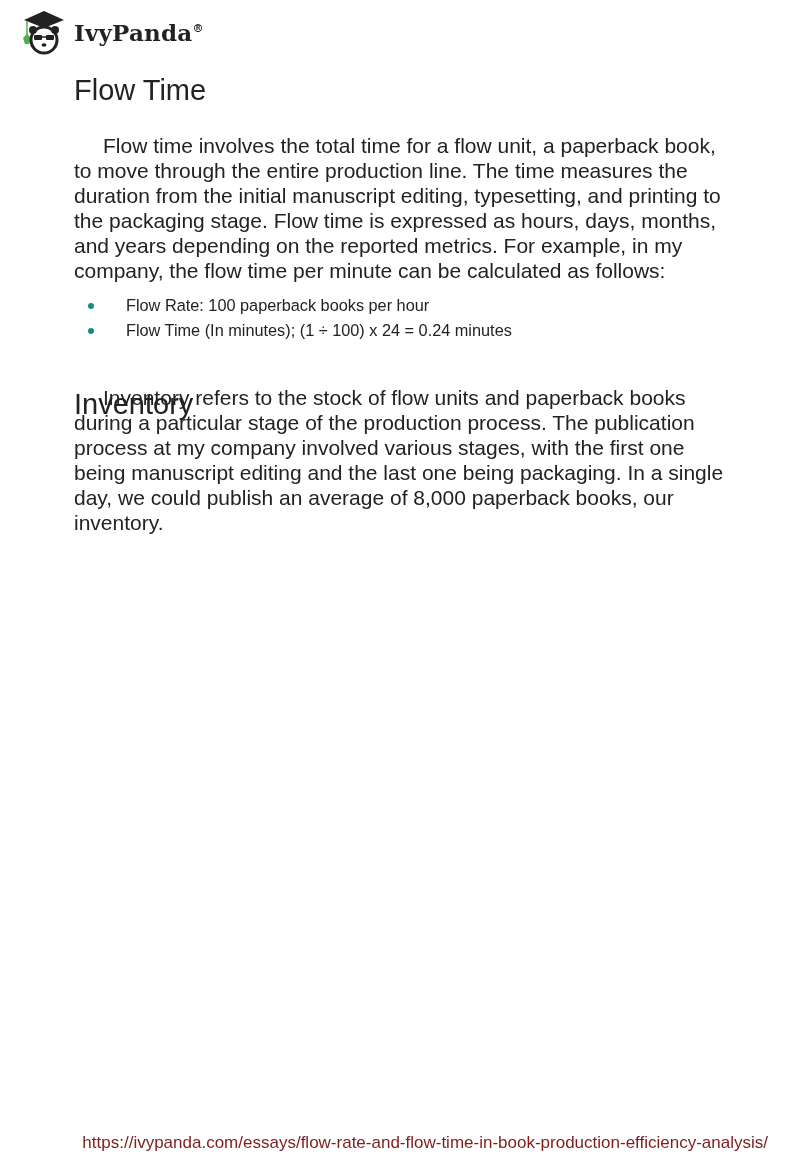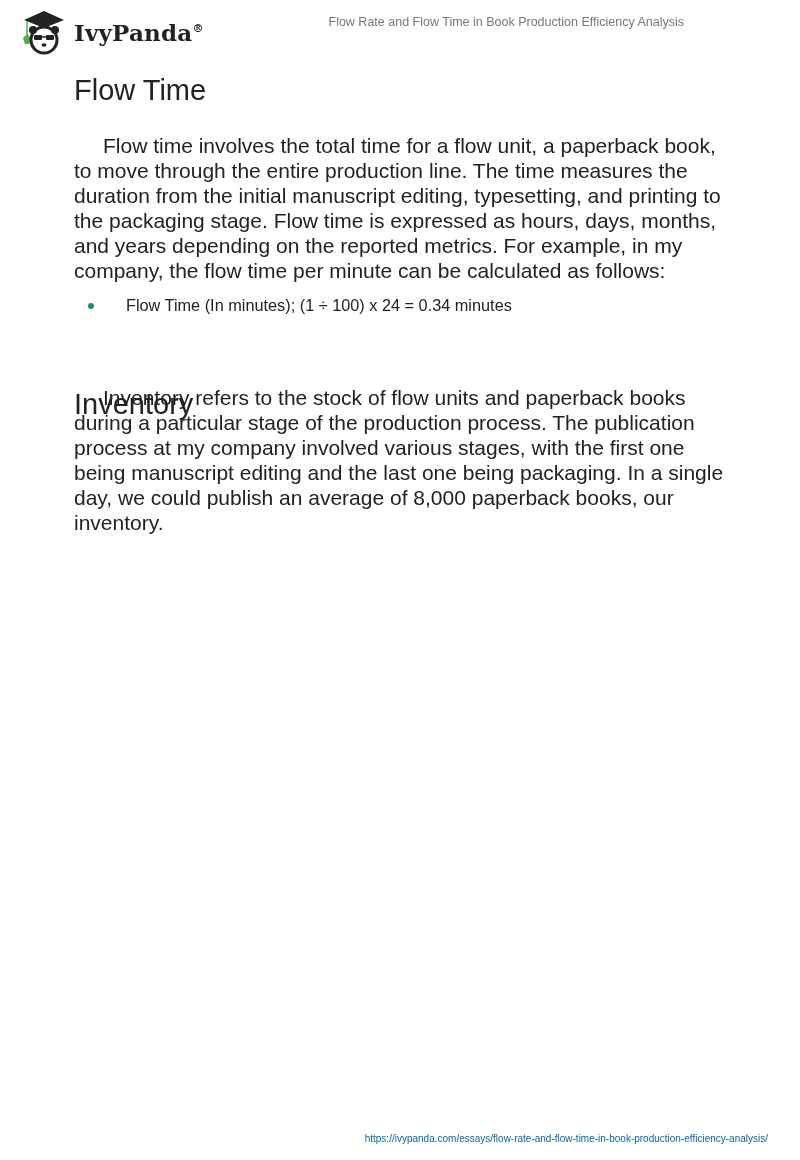--- a/index.html
+++ b/index.html
@@ -9,21 +9,21 @@
   .logo-mark { width:52px; height:48px; position:relative; }
   .logo-text { font-family:"DejaVu Serif", serif; font-weight:bold; font-size:23px; color:#222; margin-left:4px; letter-spacing:0.2px; }
   .logo-text sup { font-size:11px; }
   .doc-title { position:absolute; right:32px; top:15px; font-size:12.5px; color:#777; }
   .content { position:absolute; left:74px; width:650px; }
   h2 { font-size:29px; font-weight:normal; margin:0; color:#222; position:absolute; left:74px; }
   p { margin:0; font-size:21px; line-height:25px; color:#222; text-indent:29px; }
   ul { list-style:none; margin:0; padding:0; }
   li { position:relative; font-size:16.3px; line-height:25px; padding-left:52px; }
   li .dot { position:absolute; left:14px; top:10px; width:6px; height:6px; border-radius:50%; background:#1a8a7a; }
-  .footer-url { position:absolute; right:32px; top:1133px; font-size:10px; color:#0369a1; }
+  .footer-url { position:absolute; right:32px; top:1133px; font-size:17px; color:#7f1d1d; }
 </style>
 </head>
 <body>
 
 <div class="header">
   <div class="logo">
     <div class="logo-mark">
       <svg width="52" height="48" viewBox="0 0 52 48">
         <polygon points="6,12 26,3 46,12 26,20" fill="#222"></polygon>
         <line x1="9" y1="13" x2="9" y2="30" stroke="#4caf50" stroke-width="1.5"></line>
@@ -32,28 +32,28 @@
         <circle cx="15" cy="22" r="4" fill="#222"></circle>
         <circle cx="37" cy="22" r="4" fill="#222"></circle>
         <rect x="16" y="27" width="8" height="5" rx="1" fill="#222"></rect>
         <rect x="28" y="27" width="8" height="5" rx="1" fill="#222"></rect>
         <line x1="24" y1="29" x2="28" y2="29" stroke="#222" stroke-width="1.5"></line>
         <ellipse cx="26" cy="37" rx="2.5" ry="1.8" fill="#222"></ellipse>
       </svg>
     </div>
     <span class="logo-text"><span>IvyPanda</span><sup>®</sup></span>
   </div>
-  <div class="doc-title">Flow Rate and Flow Time in Book Production Efficiency Analysis</div>
 </div>
 
 <h2 style="top:74px;">Flow Time</h2>
 <div class="content" style="top:133px;">
   <p>Flow time involves the total time for a flow unit, a paperback book, to move through the entire production line. The time measures the duration from the initial manuscript editing, typesetting, and printing to the packaging stage. Flow time is expressed as hours, days, months, and years depending on the reported metrics. For example, in my company, the flow time per minute can be calculated as follows:</p>
   <ul style="margin-top:10px;">
-    <li><span class="dot"></span><span>Flow Time (In minutes); (1 ÷ 100) x 24 = 0.34 minutes</span></li>
+    <li><span class="dot"></span><span>Flow Rate: 100 paperback books per hour</span></li>
+    <li><span class="dot"></span><span>Flow Time (In minutes); (1 ÷ 100) x 24 = 0.24 minutes</span></li>
   </ul>
 </div>
 
 <h2 style="top:343px;margin-top:45px;">Inventory</h2>
 <div class="content" style="top:385px;">
   <p>Inventory refers to the stock of flow units and paperback books during a particular stage of the production process. The publication process at my company involved various stages, with the first one being manuscript editing and the last one being packaging. In a single day, we could publish an average of 8,000 paperback books, our inventory.</p>
 </div>
 
 <div class="footer-url">https://ivypanda.com/essays/flow-rate-and-flow-time-in-book-production-efficiency-analysis/</div>
 

